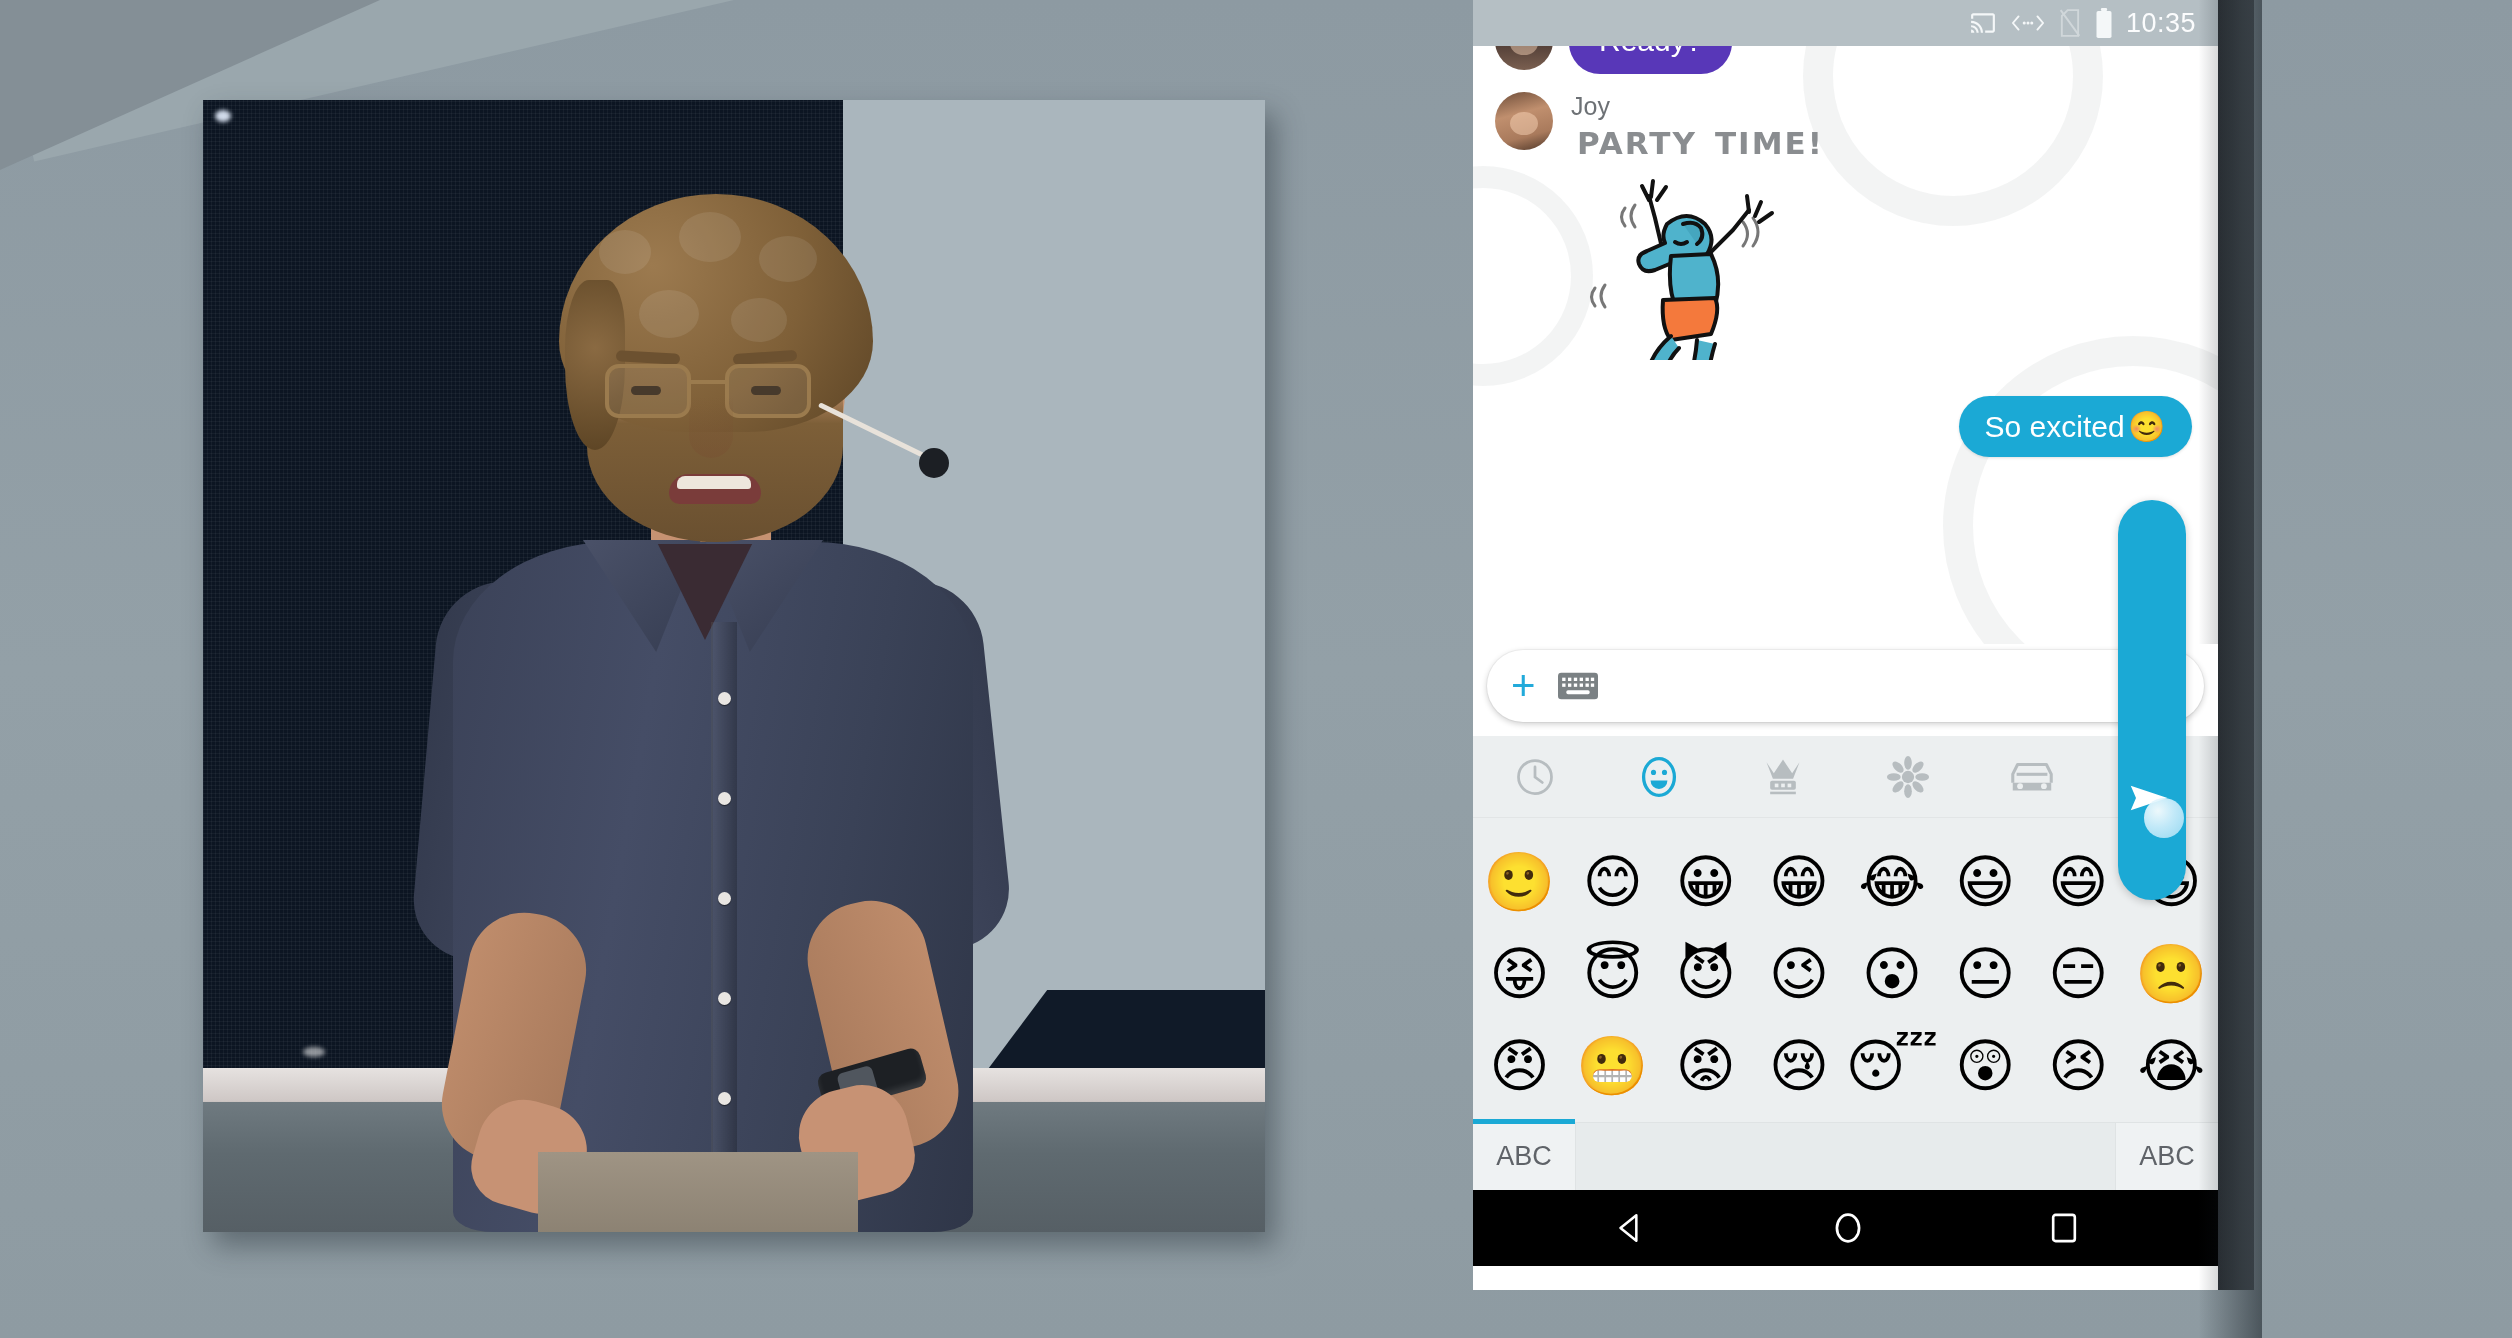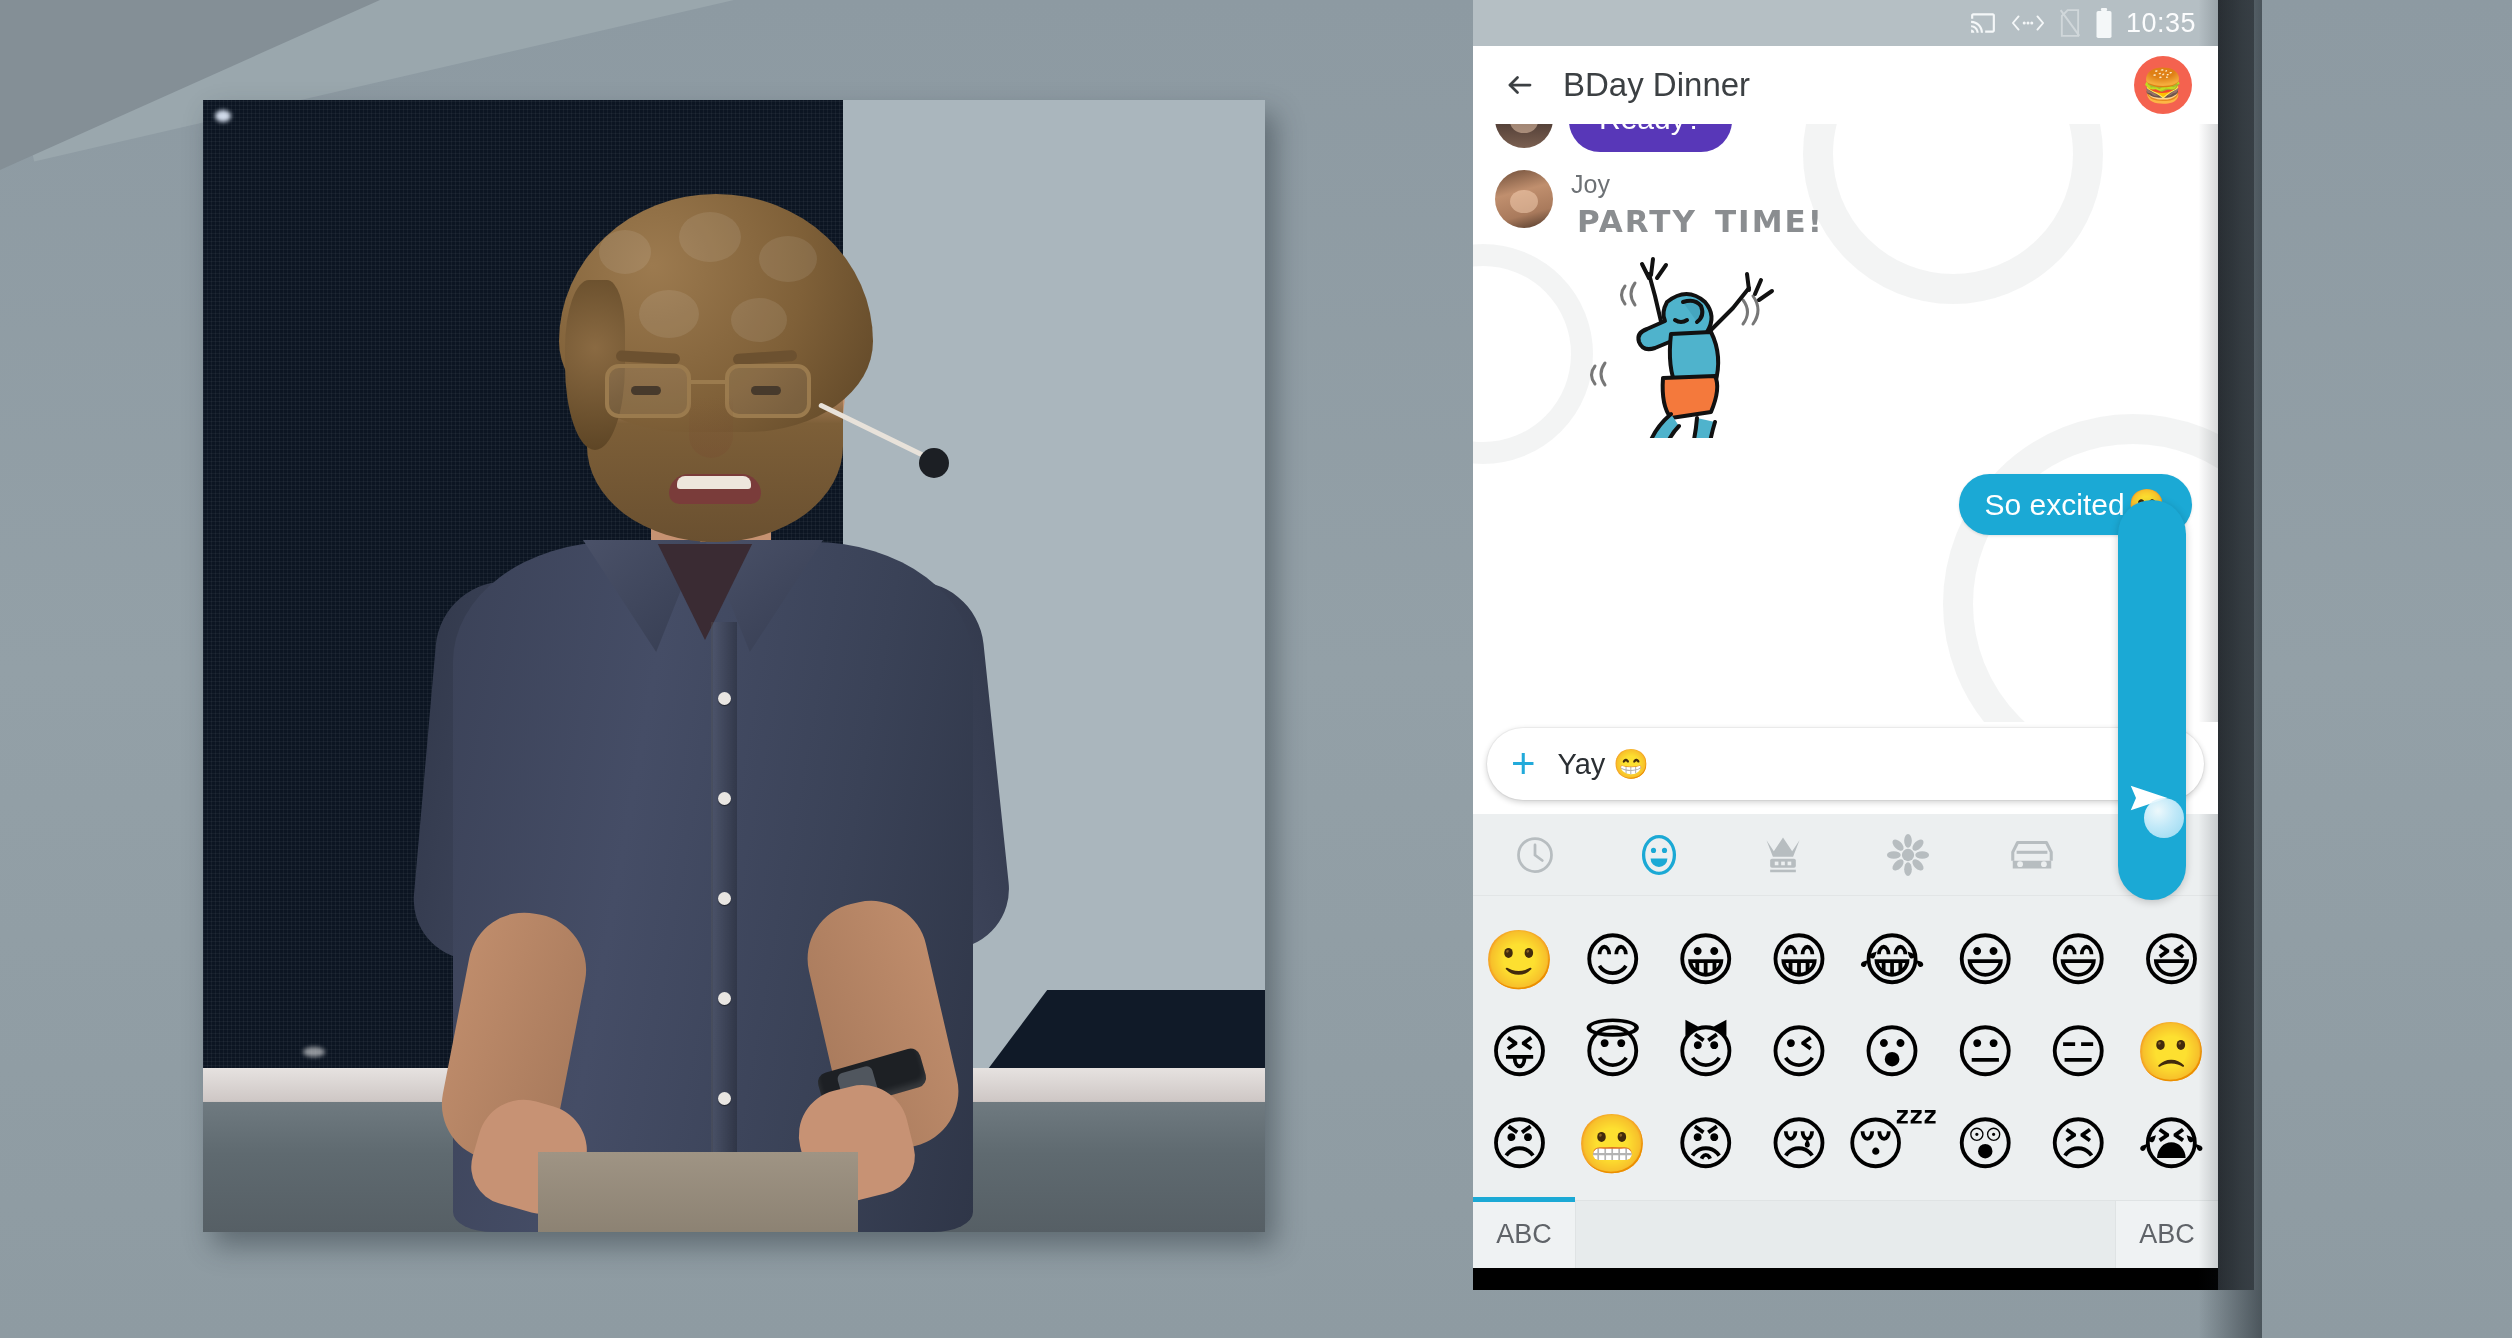--- a/index.html
+++ b/index.html
@@ -480,32 +480,20 @@
     </span>
     <span class="sb-icon">
       <svg width="18" height="30" viewBox="0 0 14 24" fill="#fafcfd">
         <rect x="4.5" y="0" width="5" height="2.4" rx="1"></rect>
         <rect x="1" y="2.4" width="12" height="21.6" rx="1.4"></rect>
       </svg>
     </span>
     <span class="sb-time">10:35</span>
   </div>
 
-  <div class="chat-header">
-    <div class="back-arrow">
-      <svg width="38" height="30" viewBox="0 0 24 24" fill="none" stroke="#3c4043" stroke-width="2.2" stroke-linecap="round" stroke-linejoin="round">
-        <path d="M20 12H4"></path>
-          <path d="M10 6l-6 6 6 6"></path>
-      </svg>
-    </div>
-    <div class="chat-title">BDay Dinner</div>
-    <div class="group-avatar">
-      <span>🍔</span>
-    </div>
-  </div>
 
   <div class="chat-body">
     <div class="wm wm1"></div>
     <div class="wm wm2"></div>
     <div class="wm wm3"></div>
 
     <div class="msg-row row-ready">
       <div class="avatar av-a">
           <div class="av-face"></div>
         </div>
@@ -555,24 +543,20 @@
       <div class="bubble-out">
         <span>So excited</span>
         <span>😊</span>
       </div>
     </div>
   </div>
 
   <div class="compose-wrap">
     <div class="compose">
       <span class="plus-icon">+</span>
-      <div class="compose-text">
-        <span>Yay</span>
-        <span>😁</span>
-      </div>
       <span class="kbd-icon">
         <svg width="40" height="28" viewBox="0 0 24 16" fill="#7b8184">
           <rect x="0" y="0" width="24" height="16" rx="2"></rect>
           <g fill="#fff">
             <rect x="2.5" y="3" width="2" height="2"></rect>
               <rect x="6" y="3" width="2" height="2"></rect>
             <rect x="9.5" y="3" width="2" height="2"></rect>
               <rect x="13" y="3" width="2" height="2"></rect>
             <rect x="16.5" y="3" width="2" height="2"></rect>
               <rect x="19.7" y="3" width="2" height="2"></rect>

